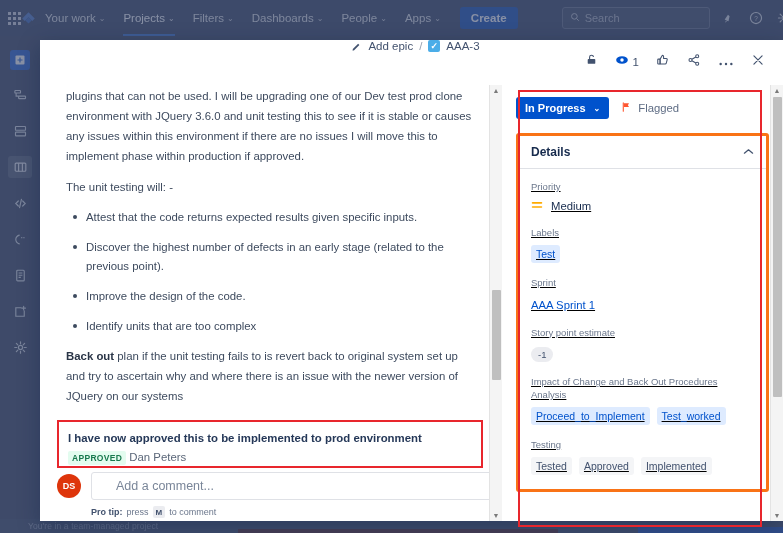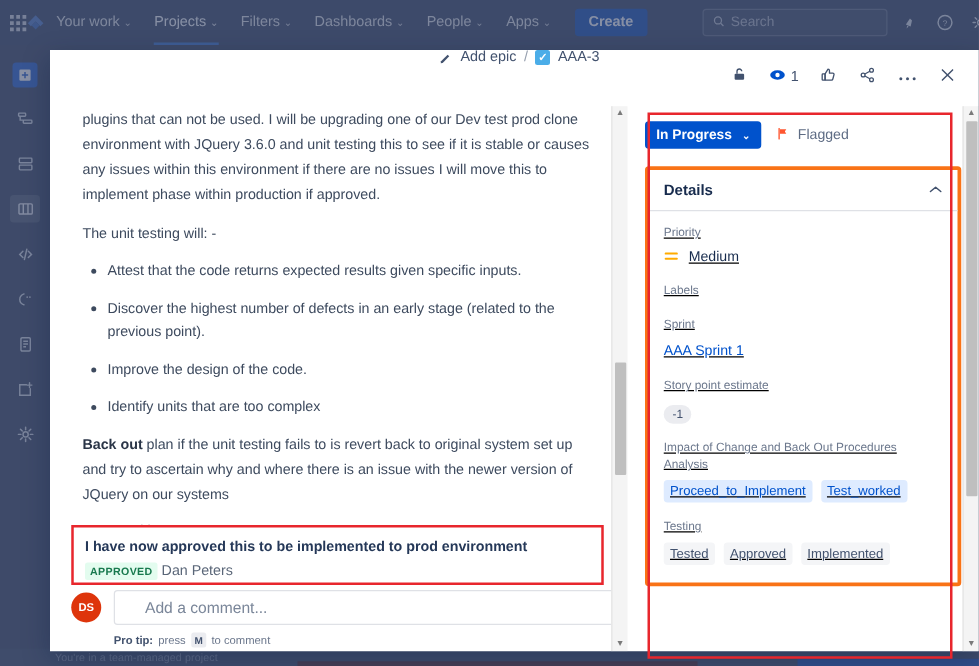--- a/index.html
+++ b/index.html
@@ -63,21 +63,21 @@
     color: #cdd6e6; border-radius: 3px;
   }
   .rail-icon.proj { background: #3b6fd4; color: #fff; border-radius: 3px; width:20px; height:20px; }
   .rail-icon.sel { background: rgba(255,255,255,0.13); }
 
   
   .botstrip {
     position: absolute; left: 0; bottom: 0; width: 783px; height: 14px;
     background: #4d5b7c; display: flex; align-items: center;
   }
-  .botstrip .bt { font-size: 8.5px; color: #93a0ba; padding-left: 28px; letter-spacing: .1px; margin-left: 16px; }
+  .botstrip .bt { font-size: 8.5px; color: #93a0ba; padding-left: 28px; letter-spacing: .1px; }
   .botstrip .accent { position:absolute; right: 0; bottom:0; width: 145px; height: 6px; background: #2f5fc0; }
   .botstrip .accent2 { position:absolute; right: 225px; bottom:0; width: 320px; height: 4px; background: #5f3c4a; }
 
   
   .modal {
     position: absolute; left: 40px; top: 40px; width: 743px; height: 481px;
     background: #ffffff;
     box-shadow: 0 6px 20px rgba(9,30,66,0.35);
     overflow: hidden;
   }
@@ -489,20 +489,23 @@
                         <rect x="1" y="7.5" width="14" height="2.2" rx="1" fill="#ffab00"></rect>
                       </svg>
                   </span>
                   <span>Medium</span>
                 </div>
               </div>
 
 
               <div class="field">
                 <div class="fl">Labels</div>
+                <div class="chips">
+                  <span class="chip">Test</span>
+                </div>
               </div>
 
               <div class="field">
                 <div class="fl">Sprint</div>
                 <div>
                   <span class="link">AAA Sprint 1</span>
                 </div>
               </div>
 
               <div class="field">

